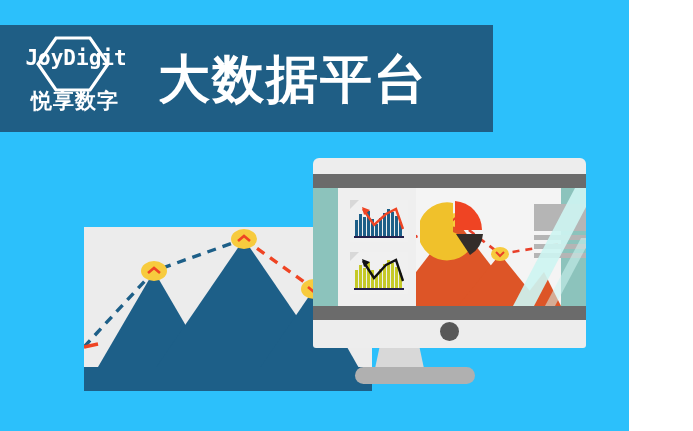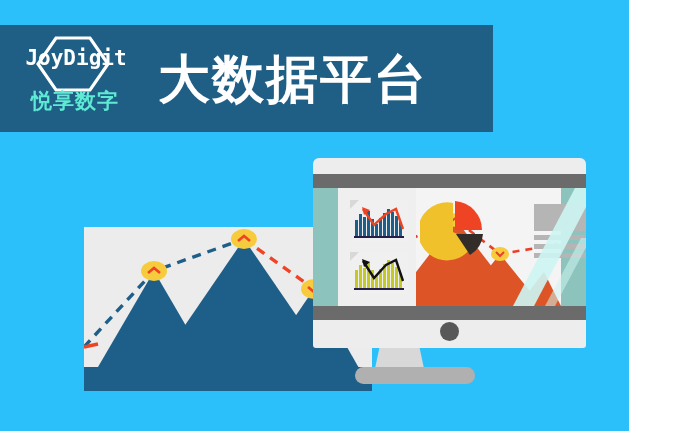--- a/index.html
+++ b/index.html
@@ -55,21 +55,21 @@
     font-size: 21px;
     letter-spacing: 0px;
     line-height: 1;
   }
   .logo-sub {
     position: absolute;
     left: 0px;
     top: 56px;
     width: 118px;
     text-align: center;
-    color: #5eead4;
+    color: #ffffff;
     font-family: "DejaVu Sans", sans-serif;
     font-weight: bold;
     font-size: 21px;
     line-height: 1.1;
     letter-spacing: 1px;
   }
   .banner-title {
     color: #ffffff;
     font-family: "DejaVu Sans", sans-serif;
     font-weight: bold;

